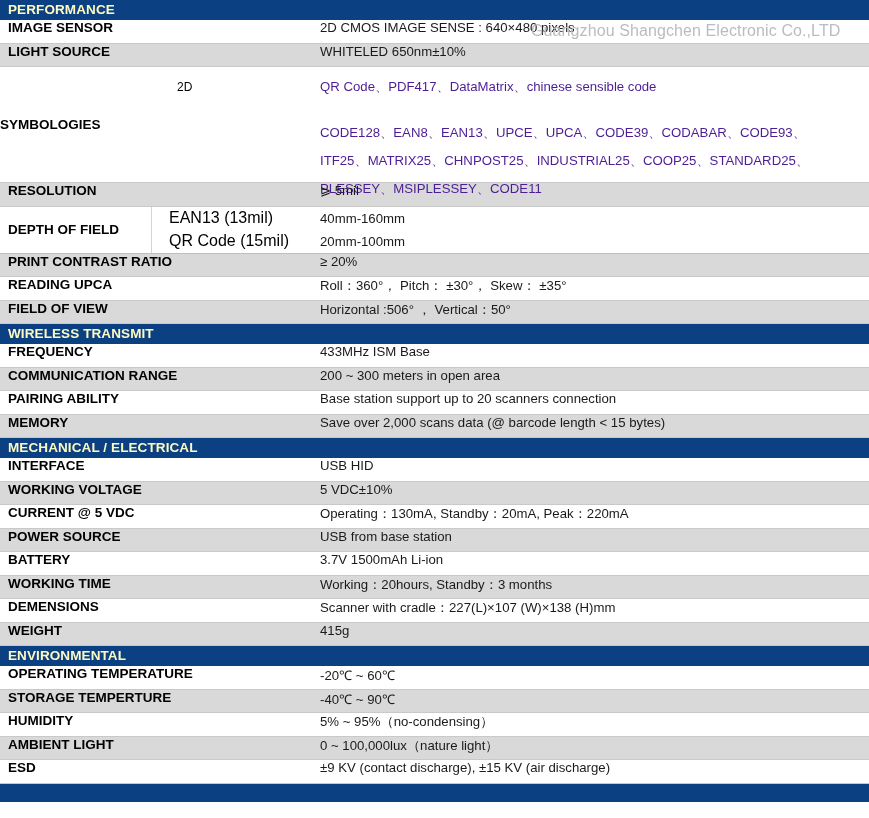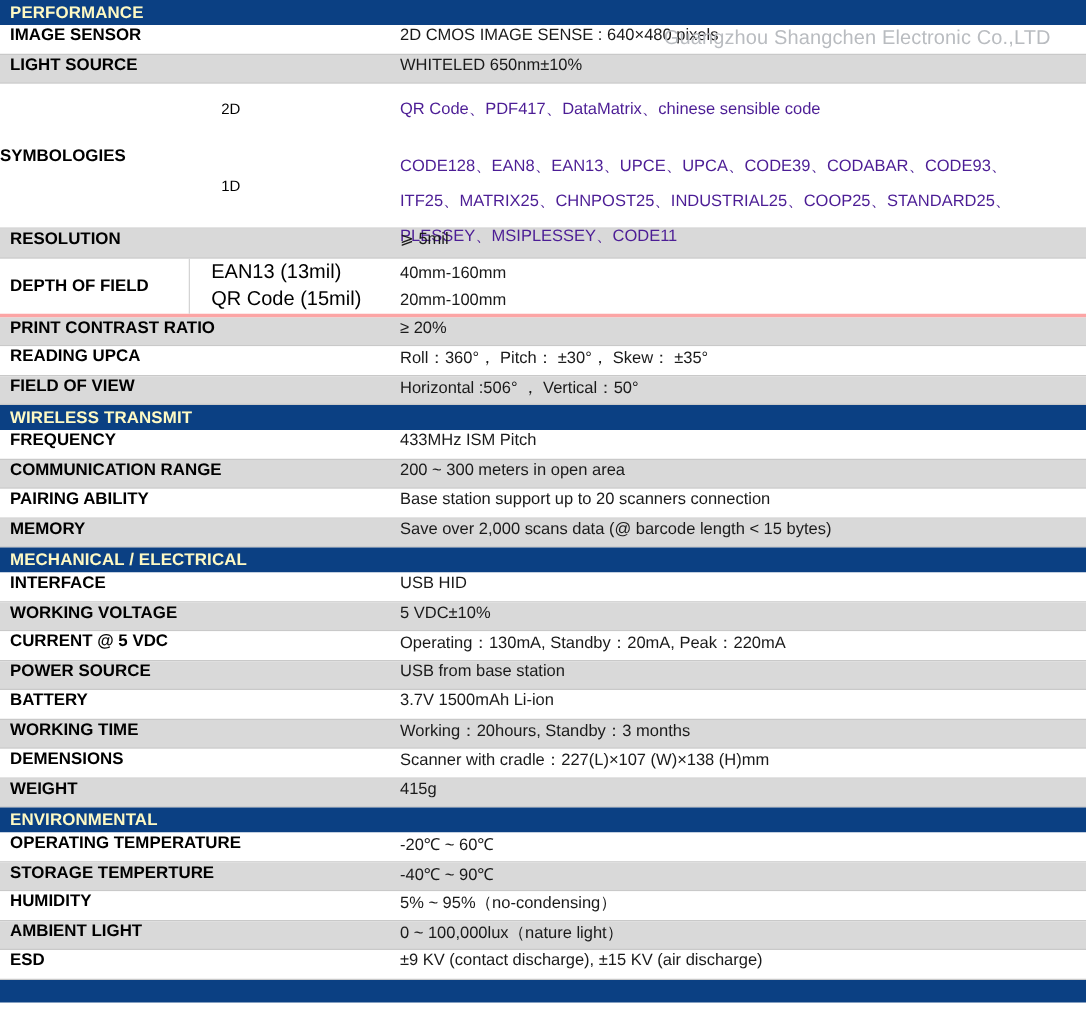--- a/index.html
+++ b/index.html
@@ -100,21 +100,21 @@
     font-size: 13.2px;
     color: #4c1d95;
   }
   .sym-vals .v2d { height: 40px; line-height: 40px; white-space: nowrap; }
   .sym-vals .v1d-wrap { margin-top: 12px; }
   .sym-vals .v1d-wrap div { height: 28px; line-height: 28px; white-space: nowrap; }
 
   
   .dof-block {
     display: flex;
-    border-bottom: 3px solid #fca5a5;
+    border-bottom: 1px solid #fca5a5;
     height: 47px;
     background: #ffffff;
   }
   .dof-name {
     width: 152px;
     flex: 0 0 152px;
     font-weight: bold;
     font-size: 13.5px;
     padding-left: 8px;
     display: flex;
@@ -169,21 +169,20 @@
 
   <div class="row shade">
     <div class="lbl">LIGHT SOURCE</div>
     <div class="val">WHITELED 650nm±10%</div>
   </div>
 
   <div class="sym-block">
     <div class="sym-name">SYMBOLOGIES</div>
     <div class="sym-sub">
       <div class="s2d">2D</div>
-      <div class="s1d">1D</div>
     </div>
     <div class="sym-vals">
       <div class="v2d">QR Code、PDF417、DataMatrix、chinese sensible code</div>
       <div class="v1d-wrap">
         <div>CODE128、EAN8、EAN13、UPCE、UPCA、CODE39、CODABAR、CODE93、</div>
         <div>ITF25、MATRIX25、CHNPOST25、INDUSTRIAL25、COOP25、STANDARD25、</div>
         <div>PLESSEY、MSIPLESSEY、CODE11</div>
       </div>
     </div>
   </div>
@@ -217,21 +216,21 @@
   </div>
   <div class="row shade">
     <div class="lbl">FIELD OF VIEW</div>
     <div class="val">Horizontal :506° ， Vertical：50°</div>
   </div>
 
   <div class="section-bar">WIRELESS TRANSMIT</div>
 
   <div class="row white">
     <div class="lbl">FREQUENCY</div>
-    <div class="val">433MHz ISM Pitch</div>
+    <div class="val">433MHz ISM Base</div>
   </div>
   <div class="row shade">
     <div class="lbl">COMMUNICATION RANGE</div>
     <div class="val">200 ~ 300 meters in open area</div>
   </div>
   <div class="row white">
     <div class="lbl">PAIRING ABILITY</div>
     <div class="val">Base station support up to 20 scanners connection</div>
   </div>
   <div class="row shade">

